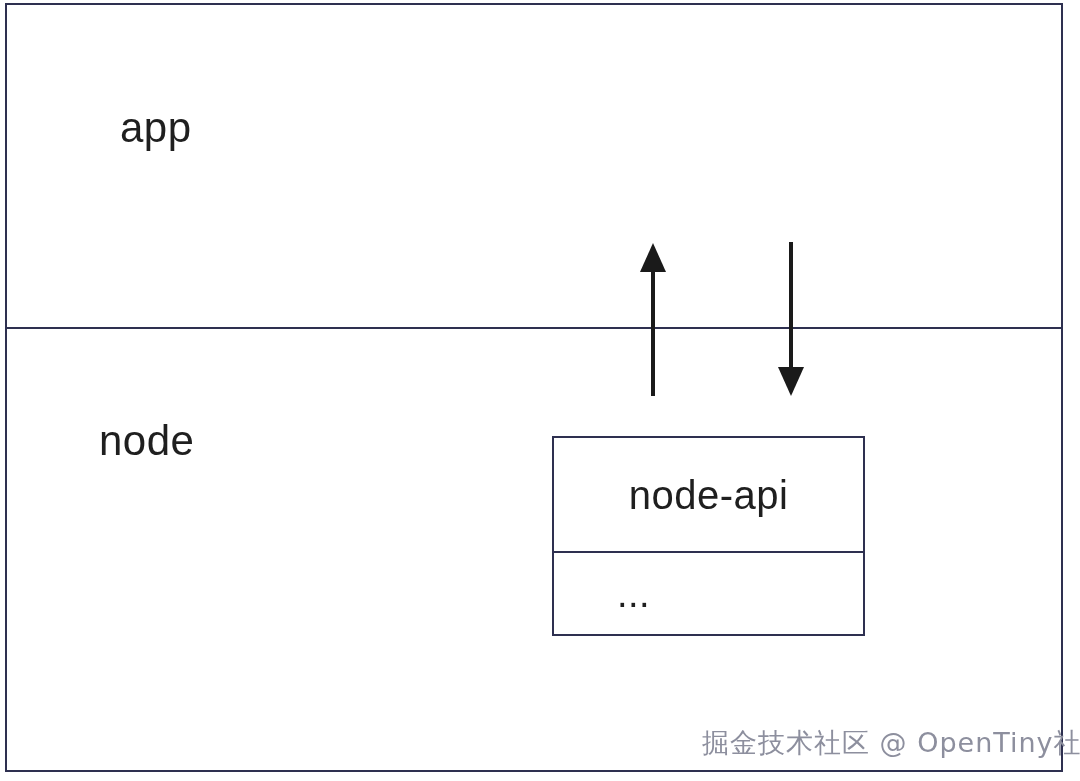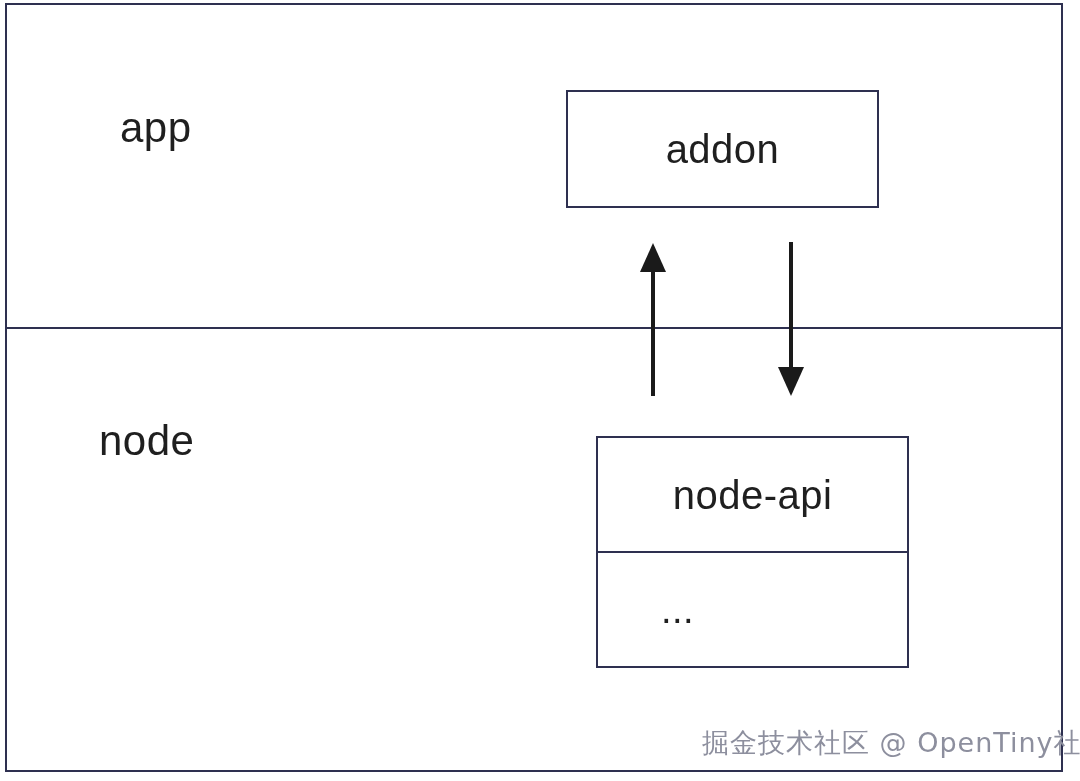--- a/index.html
+++ b/index.html
@@ -65,24 +65,24 @@
   }
 
   .box-addon {
     left: 566px;
     top: 90px;
     width: 313px;
     height: 118px;
   }
 
   .box-nodeapi {
-    left: 596px;
+    left: 552px;
     top: 436px;
     width: 313px;
-    height: 232px;
+    height: 200px;
     text-align: center;
   }
 
   
   .nodeapi-top {
     position: absolute;
     left: 0;
     top: 0;
     right: 0;
     height: 115px;
@@ -164,23 +164,20 @@
 <div id="canvas">
 
   <div class="outer-frame"></div>
 
   <div class="layer-divider"></div>
 
   <div class="layer-label app">app</div>
 
   <div class="layer-label node">node</div>
 
-  <div class="box box-addon">
-    <span class="box-text">addon</span>
-  </div>
 
   <div class="box box-nodeapi">
     <div class="nodeapi-top">
       <span class="box-text">node-api</span>
     </div>
     <div class="nodeapi-bottom">
       <div class="nodeapi-cell right">
         <span class="box-text small">...</span>
       </div>
     </div>

